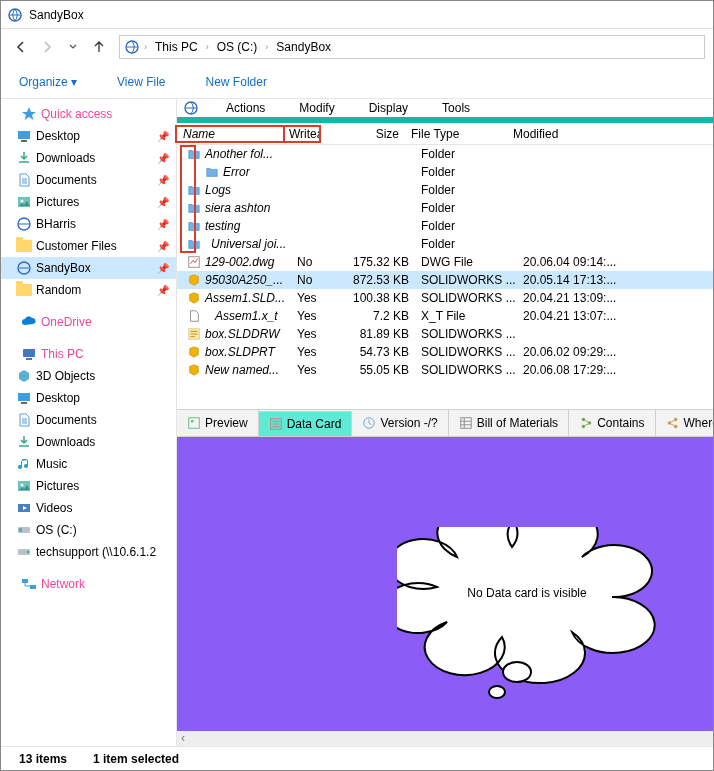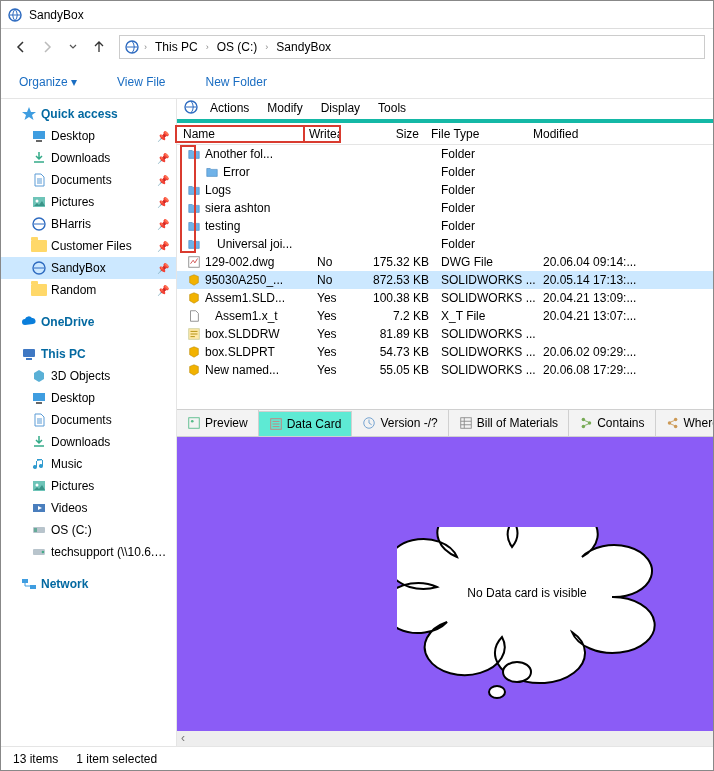--- a/index.html
+++ b/index.html
@@ -9,51 +9,51 @@
 .nav-btn { width: 24px; height: 24px; display: flex; align-items: center; justify-content: center; color: #555; border-radius: 3px; }
 .nav-btn.disabled { color: #bbb; }
 .addr { flex: 1; display: flex; align-items: center; border: 1px solid #ccc; height: 24px; padding: 0 4px; margin-left: 6px; gap: 2px; }
 .addr-seg { padding: 1px 4px; cursor: default; }
 .addr-sep { color: #888; font-size: 9px; padding: 0 2px; }
 .toolbar1 { height: 34px; display: flex; align-items: center; padding: 0 12px; gap: 28px; border-bottom: 1px solid #e5e5e5; }
 .tb-item { color: #1a6dc2; padding: 4px 6px; cursor: default; }
 .content { flex: 1; display: flex; min-height: 0; }
 .sidebar { width: 176px; border-right: 1px solid #e5e5e5; overflow: hidden; padding: 4px 0; }
 .tree-item { height: 22px; display: flex; align-items: center; gap: 4px; padding-left: 20px; padding-right: 6px; cursor: default; position: relative; }
-.tree-item.indent { padding-left: 30px; }
+.tree-item.indent { padding-left: 15px; }
 .tree-item.selected { background: #cce8ff; }
 .tree-label { white-space: nowrap; overflow: hidden; text-overflow: ellipsis; }
 .pin { position: absolute; right: 6px; color: #aaa; font-size: 10px; }
-.tree-group-label { font-weight: 700; color: #0369a1; }
+.tree-group-label { font-weight: 400; color: #ec4899; }
 .tree-spacer { height: 10px; }
 .folder-ico { width: 16px; height: 12px; background: #ffd869; border-radius: 1px; display:inline-block; position:relative; }
 .folder-ico::before { content:""; position:absolute; top:-3px; left:0; width:7px; height:3px; background:#ffd869; border-radius:1px 1px 0 0; }
 .main { flex: 1; display: flex; flex-direction: column; min-width: 0; }
-.menu-row { height: 24px; display: flex; padding: 0 6px; gap: 4px; border-bottom: 4px solid #14b8a6; }
+.menu-row { height: 24px; display: flex; align-items: center; padding: 0 6px; gap: 20px; border-bottom: 6px solid #14b8a6; }
 .menu-item { padding: 2px 7px; cursor: default; }
 .list-header { height: 22px; display: flex; align-items: center; border-bottom: 1px solid #e5e5e5; }
 .col { padding: 2px 6px; white-space: nowrap; overflow: hidden; }
-.col-name { width: 130px; }
+.col-name { width: 110px; font-style: italic; }
 .col-write { width: 38px; }
 .col-size { width: 86px; text-align: right; }
 .col-type { width: 102px; }
 .col-mod { flex: 1; }
 .highlight-name { border: 2px solid #d93b2f; margin:-2px 0 -2px -2px; padding: 0 4px 0 6px; }
 .highlight-write { border: 2px solid #d93b2f; margin:-2px; padding: 0 4px; }
 .list-body { position: relative; }
 .file-row { height: 18px; display: flex; align-items: center; cursor: default; padding-left:4px; }
 .file-row.selected { background: #cce8ff; }
 .file-ico { width: 14px; height: 14px; margin-right: 2px; display: flex; align-items: center; justify-content: center; }
 .icon-highlight-left { position:absolute; left:3px; top:0; width:16px; height:108px; border:2px solid #d93b2f; pointer-events:none; }
 .tabs-row { height: 28px; display: flex; align-items: center; border-top: 1px solid #d0d0d0; border-bottom: 1px solid #d0d0d0; background: #f3f3f3; margin-top: 30px; overflow:hidden; }
 .tab { height: 26px; display: flex; align-items: center; gap: 4px; padding: 0 10px; border-right: 1px solid #d0d0d0; cursor: default; white-space: nowrap; }
 .tab.active { background: #5eead4; border-top: 1px solid #d0d0d0; border-bottom: 1px solid #fff; margin-bottom:-1px; }
 .preview-pane { flex: 1; background: #8b5cf6; position: relative; overflow: hidden; }
 .speech { position: absolute; left: 220px; top: 90px; }
-.statusbar { height: 24px; display: flex; align-items: center; padding: 0 12px; gap: 18px; border-top: 1px solid #e5e5e5; }
+.statusbar { height: 24px; display: flex; align-items: center; padding: 0 18px; gap: 26px; border-top: 1px solid #e5e5e5; font-weight: bold; }
 svg { display: block; }
 .small-ico { width:16px; height:16px; }
 .scroll-hint { position:absolute; left:0; bottom:0; height:15px; width:100%; background:#eee; }
 </style>
 </head>
 <body>
 
 <div class="titlebar">
   <span>
       <svg class="small-ico" viewBox="0 0 16 16">
@@ -353,21 +353,21 @@
               </svg>
             </span>
             <span>testing</span>
           </span>
           <span class="col col-write"></span>
           <span class="col col-size"></span>
           <span class="col col-type">Folder</span>
           <span class="col col-mod"></span>
         </div>
         <div class="file-row">
-          <span class="col col-name" style="display:flex;align-items:flex-end;gap:14px;">
+          <span class="col col-name" style="display:flex;align-items:flex-end;gap:8px;">
             <span class="file-ico">
               <svg width="14" height="14" viewBox="0 0 16 16">
                 <path d="M2 4h4l1 1h7v8H2z" fill="#6fb2e8" stroke="#3a7ab8" stroke-width="0.6"></path>
               </svg>
             </span>
             <span>Universal joi...</span>
           </span>
           <span class="col col-write"></span>
           <span class="col col-size"></span>
           <span class="col col-type">Folder</span>

